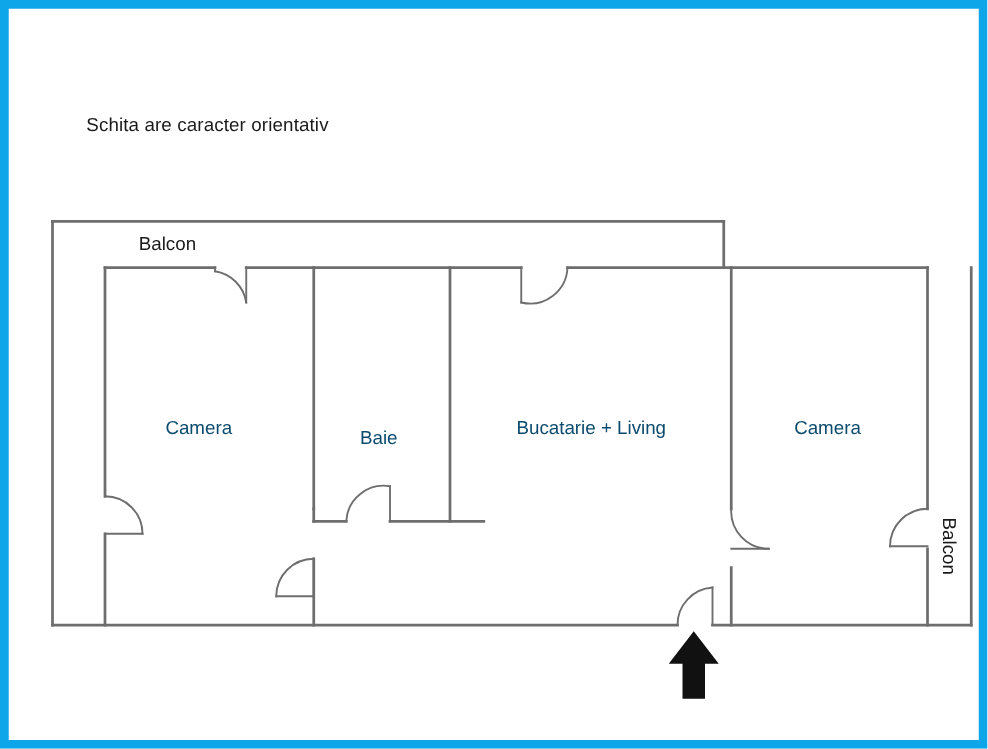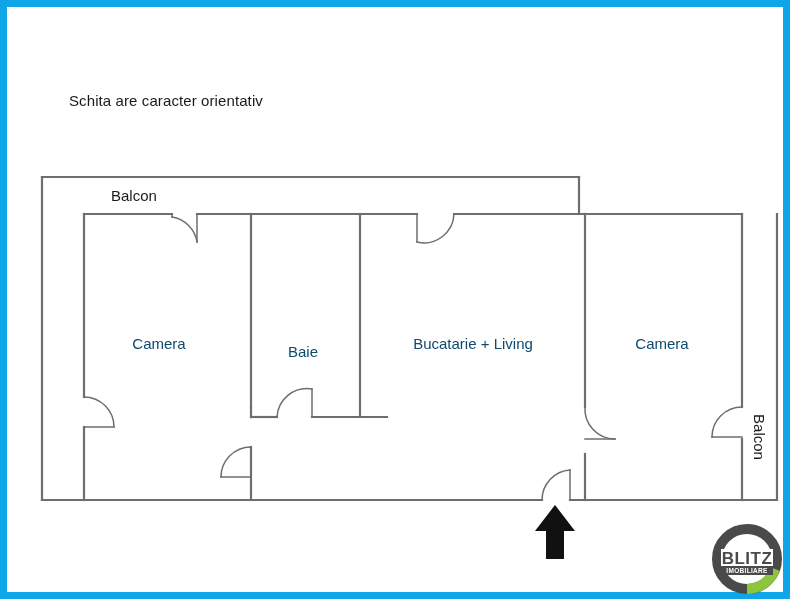--- a/index.html
+++ b/index.html
@@ -183,24 +183,14 @@
   <div class="room-label" style="left:152px; top:336px;">Camera</div>
 
   <div class="room-label" style="left:296px; top:344px;">Baie</div>
 
   <div class="room-label" style="left:466px; top:336px;">Bucatarie + Living</div>
 
   <div class="room-label" style="left:655px; top:336px;">Camera</div>
 
   <div class="label-balcon-right">Balcon</div>
 
-  <div id="logo">
-    <svg class="logo-svg" viewBox="0 0 80 80">
-      <circle cx="40" cy="40" r="30" fill="none" stroke="#4a4a4a" stroke-width="10"></circle>
-      <path d="M 40 70 A 30 30 0 0 0 68 50" fill="none" stroke="#8cc63f" stroke-width="10"></path>
-      <rect x="14" y="30" width="52" height="22" fill="#ffffff"></rect>
-      <text x="40" y="45" text-anchor="middle" font-family="'Liberation Sans', sans-serif" font-size="17" font-weight="bold" fill="#4a4a4a" letter-spacing="0.5">BLITZ</text>
-      <rect x="14" y="47" width="52" height="9" fill="#4a4a4a"></rect>
-      <text x="40" y="54" text-anchor="middle" font-family="'Liberation Sans', sans-serif" font-size="6.5" font-weight="bold" fill="#ffffff" letter-spacing="0.3">IMOBILIARE</text>
-    </svg>
-  </div>
 
 </div>
 
 </body></html>

